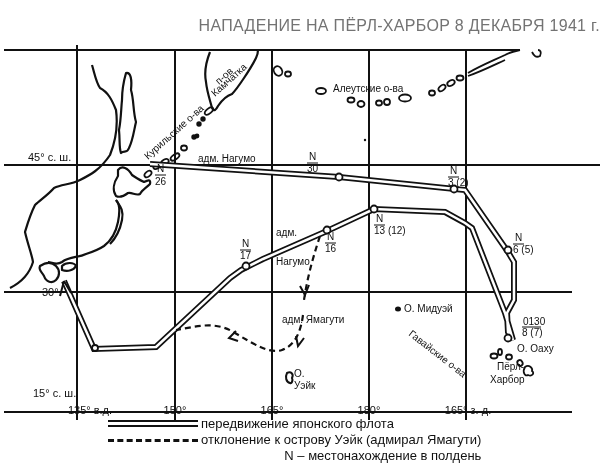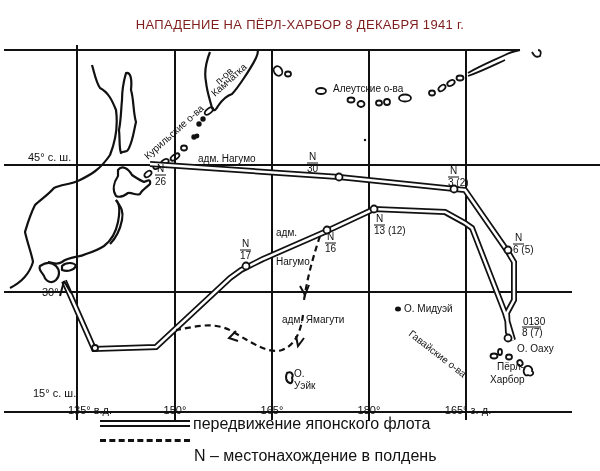--- a/index.html
+++ b/index.html
@@ -1,22 +1,22 @@
 <!DOCTYPE html>
 <html><head>
   <meta charset="utf-8">
   <style>
     html, body { margin: 0; padding: 0; background: #ffffff; }
     body { width: 600px; height: 471px; position: relative; overflow: hidden;
            font-family: "Liberation Sans", sans-serif; color: #111; }
-    .title { position: absolute; left: 0; top: 17px; width: 600px; text-align: center;
-             font-size: 13px; letter-spacing: 0.3px; color: #7f1d1d; }
+    .title { position: absolute; left: 0; top: 17px; width: 600px; text-align: right;
+             font-size: 16px; letter-spacing: 0.3px; color: #737373; }
     svg.map { position: absolute; left: 0; top: 0; }
     svg text { font-family: "Liberation Sans", sans-serif; fill: #111; }
-    .legend { position: absolute; left: 100px; top: 416px; font-size: 16px; line-height: 16px; }
+    .legend { position: absolute; left: 108px; top: 416px; font-size: 13px; line-height: 16px; }
     .leg-row { position: relative; height: 16px; white-space: nowrap; }
     .leg-row .sym { display: inline-block; width: 93px; height: 16px; vertical-align: top; position: relative; }
     .sym-double::before, .sym-double::after { content: ""; position: absolute; left: 0; width: 90px; height: 0; border-top: 2px solid #111; }
     .sym-double::before { top: 4px; }
     .sym-double::after { top: 9px; }
     .sym-dashed::before { content: ""; position: absolute; left: 0; top: 7px; width: 90px; border-top: 3px dashed #111; }
     .leg-text { display: inline-block; vertical-align: top; }
     .leg-row.indent { padding-left: 94px; text-align: right; }
   </style>
 </head>
@@ -198,18 +198,18 @@
       <text x="240" y="259">17</text>
     </g>
   </g>
 </svg>
 
 <div class="legend">
   <div class="leg-row">
     <span class="sym sym-double"></span><span class="leg-text">передвижение японского флота</span>
   </div>
   <div class="leg-row">
-    <span class="sym sym-dashed"></span>
+    <span class="sym sym-dashed"></span><span class="leg-text">отклонение к острову Уэйк (адмирал Ямагути)</span>
   </div>
   <div class="leg-row indent">
     <span class="leg-text">N – местонахождение в полдень</span>
   </div>
 </div>
 
 </body></html>

